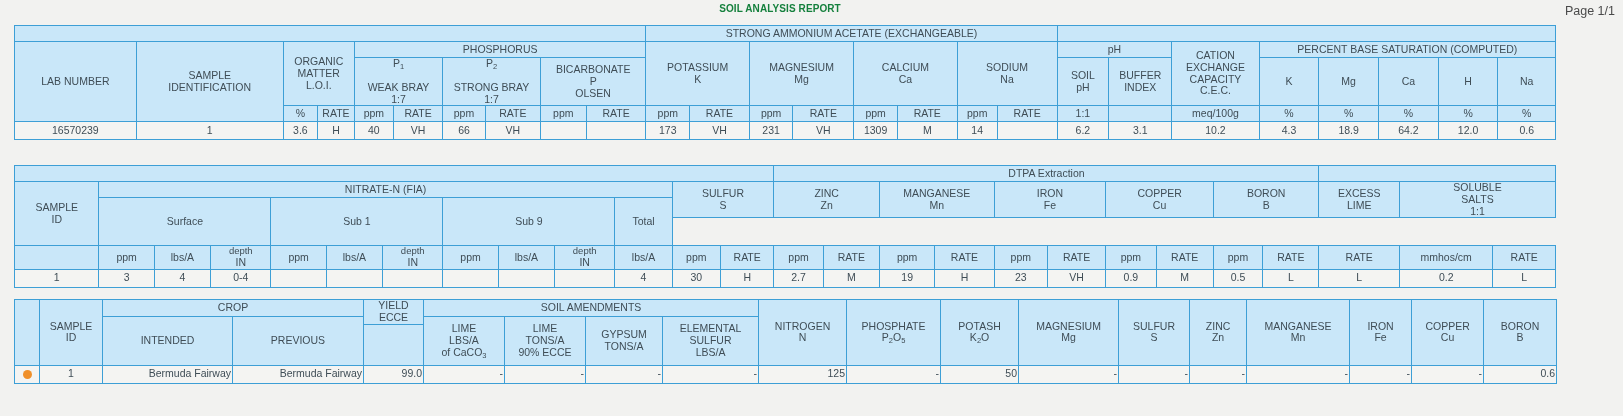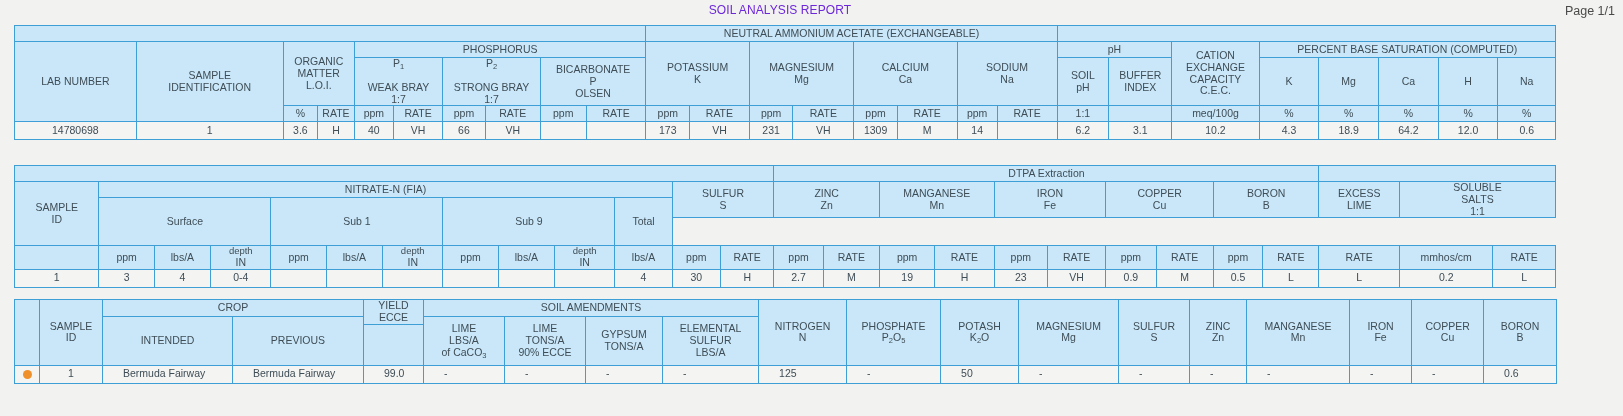--- a/index.html
+++ b/index.html
@@ -13,23 +13,23 @@
     height: 416px;
     font-family: "Liberation Sans", sans-serif;
     color: #3d4a52;
     position: relative;
     overflow: hidden;
   }
   .page { position: relative; width: 1623px; height: 416px; }
 
   .title {
     position: absolute;
-    font-size: 12px;
-    font-weight: normal;
-    color: #6d28d9;
+    font-size: 10px;
+    font-weight: bold;
+    color: #15803d;
     letter-spacing: .1px;
     white-space: nowrap;
   }
   #title-1 { left: 0; top: 3px; width: 1560px; text-align: center; }
   #title-3 { left: 0; top: 278px; width: 1560px; text-align: center; }
 
   .page-indicator {
     position: absolute;
     right: 8px;
     top: 4px;
@@ -65,21 +65,21 @@
   }
   td.blank {
     background: #f2f2f0;
     border: none;
   }
   tr.data-row td {
     background: #f4f4f2;
     height: 17px;
     border: 1px solid #3d9fd6;
   }
-  tr.data-row td.lefty { text-align: left; padding-left: 20px; }
+  tr.data-row td.lefty { text-align: right; padding-left: 20px; }
   td.vtop { vertical-align: top; padding-top: 2px; }
   td.vbot { vertical-align: bottom; padding-bottom: 2px; }
 
   .dot {
     display: inline-block;
     width: 9px;
     height: 9px;
     border-radius: 50%;
     background: #f0902a;
     vertical-align: middle;
@@ -121,21 +121,21 @@
       <col style="width:52px">
         <col style="width:52px">
         <col style="width:52px">
         <col style="width:52px">
         <col style="width:50px">
     </colgroup>
 
     <tbody>
         <tr>
       <td class="blank" colspan="10"></td>
-      <td class="spanner" colspan="8" style="height:15px">NEUTRAL AMMONIUM ACETATE (EXCHANGEABLE)</td>
+      <td class="spanner" colspan="8" style="height:15px">STRONG AMMONIUM ACETATE (EXCHANGEABLE)</td>
       <td class="blank" colspan="8"></td>
     </tr>
 
     <tr>
       <td rowspan="4">
         <span>LAB NUMBER</span>
       </td>
       <td rowspan="4">
         <span class="stack">SAMPLE</span>
         <span class="stack">IDENTIFICATION</span>
@@ -231,21 +231,21 @@
       <td></td>
       <td>meq/100g</td>
       <td>%</td>
       <td>%</td>
       <td>%</td>
       <td>%</td>
       <td>%</td>
     </tr>
 
     <tr class="data-row">
-      <td>14780698</td>
+      <td>16570239</td>
       <td>1</td>
       <td>3.6</td>
       <td>H</td>
       <td>40</td>
       <td>VH</td>
       <td>66</td>
       <td>VH</td>
       <td></td>
       <td></td>
       <td>173</td>

